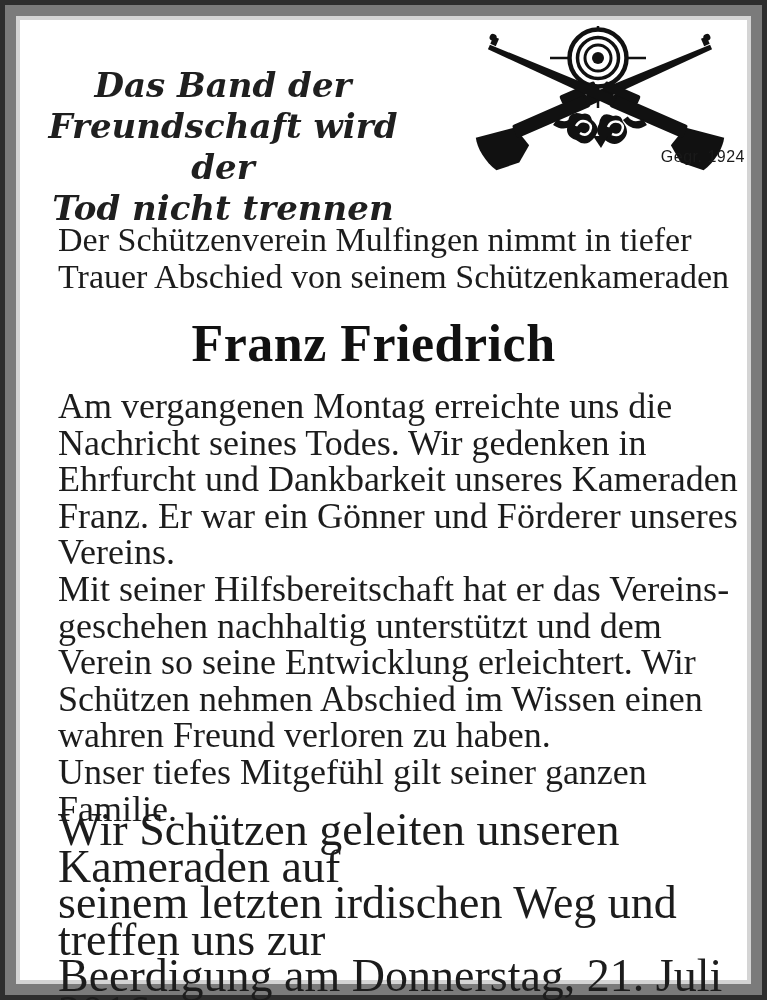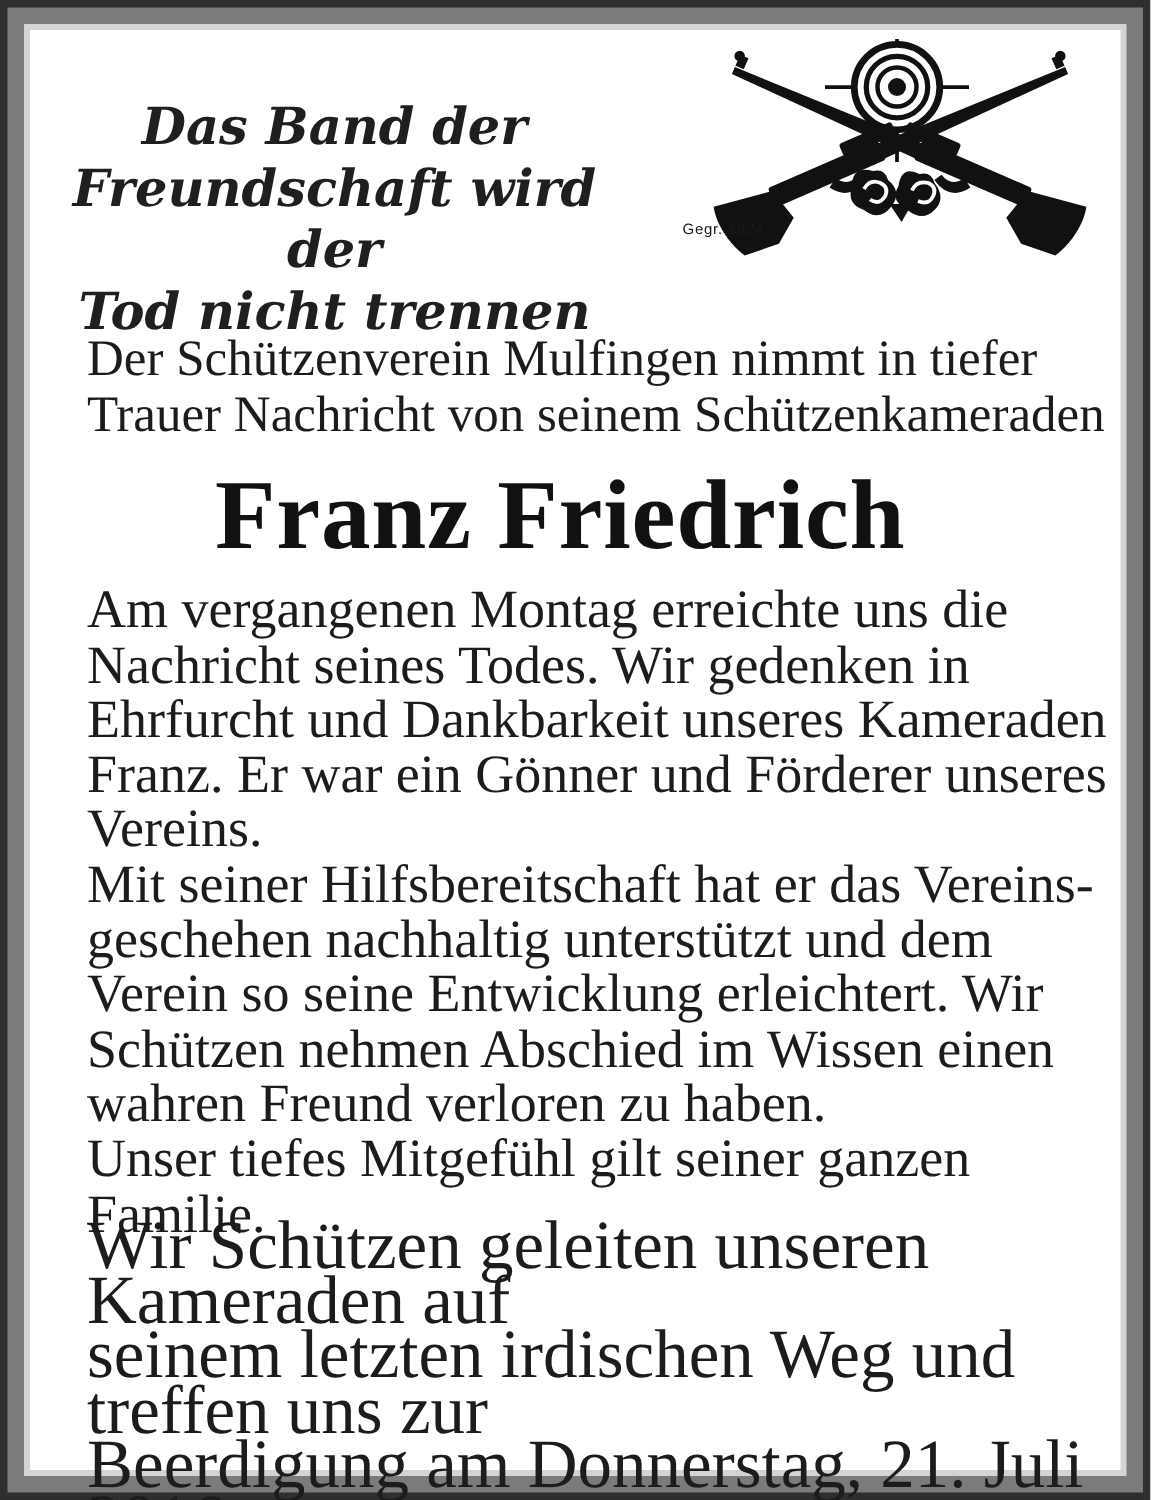--- a/index.html
+++ b/index.html
@@ -64,42 +64,42 @@
   .emblem svg {
     position: absolute;
     left: 0;
     top: 0;
   }
   .emblem-caption {
     position: absolute;
     left: 0;
     top: 122px;
     width: 290px;
-    text-align: left;
+    text-align: right;
     font-family: "Liberation Sans", sans-serif;
-    font-size: 10px;
+    font-size: 16px;
     letter-spacing: 0.5px;
     color: #1a1a1a;
   }
   .intro {
     position: absolute;
     left: 38px;
     top: 202px;
     width: 690px;
     font-size: 34px;
     line-height: 36.6px;
     white-space: pre-line;
   }
   .deceased-name {
     position: absolute;
     left: 0;
     top: 286px;
     width: 707px;
     text-align: center;
-    font-size: 66px;
+    font-size: 52px;
     line-height: 76px;
     font-weight: bold;
     letter-spacing: 0.5px;
     color: #111111;
   }
   .body-text {
     position: absolute;
     left: 38px;
     top: 368px;
     width: 690px;
@@ -165,21 +165,21 @@
               <path fill="none" stroke="#fff" stroke-width="2.5" d="M121,100 q4,-7 11,-4 q6,3 3,9 q-4,6 -10,2"></path>
               <path fill="#111" d="M158,90 q-12,-6 -14,8 q-6,10 6,16 q10,8 18,0 q8,-8 0,-18 q-2,-8 -10,-6 z"></path>
               <path fill="none" stroke="#fff" stroke-width="2.5" d="M153,101 q3,-7 11,-5 q6,3 3,9 q-3,6 -10,3"></path>
               <path fill="#111" d="M138,110 l8,12 l7,-12 z"></path>
             </g>
           </svg>
           <div class="emblem-caption">Gegr. 1924</div>
         </div>
 
         <div class="intro">Der Schützenverein Mulfingen nimmt in tiefer
-Trauer Nachricht von seinem Schützenkameraden</div>
+Trauer Abschied von seinem Schützenkameraden</div>
 
         <div class="deceased-name">Franz Friedrich</div>
 
         <div class="body-text">Am vergangenen Montag erreichte uns die
 Nachricht seines Todes. Wir gedenken in
 Ehrfurcht und Dankbarkeit unseres Kameraden
 Franz. Er war ein Gönner und Förderer unseres
 Vereins.
 Mit seiner Hilfsbereitschaft hat er das Vereins-
 geschehen nachhaltig unterstützt und dem

